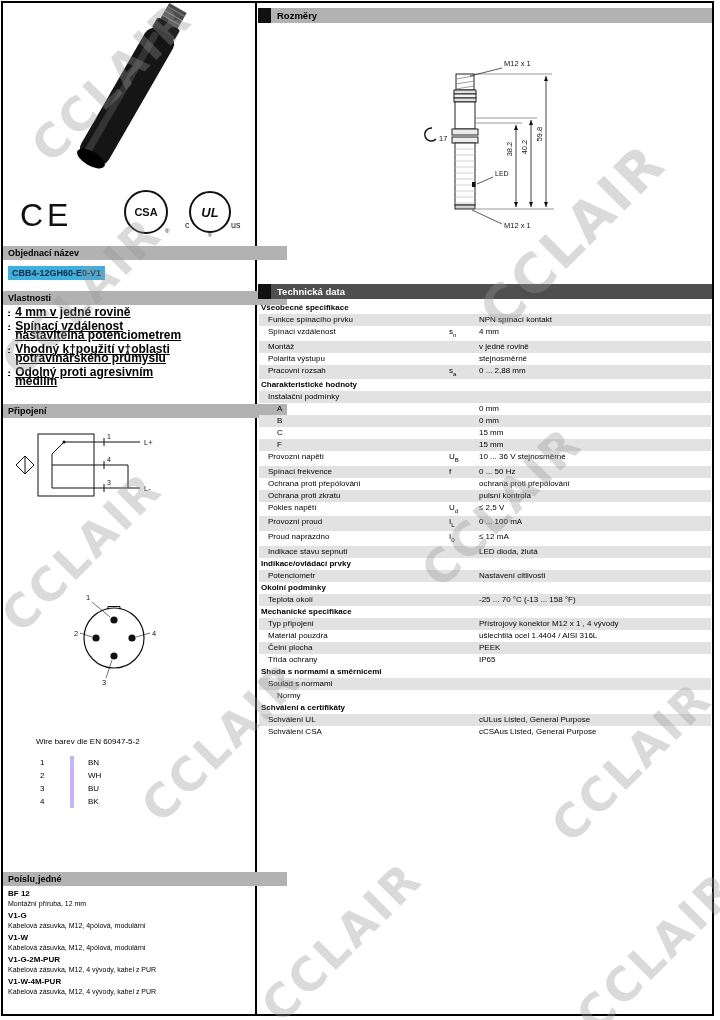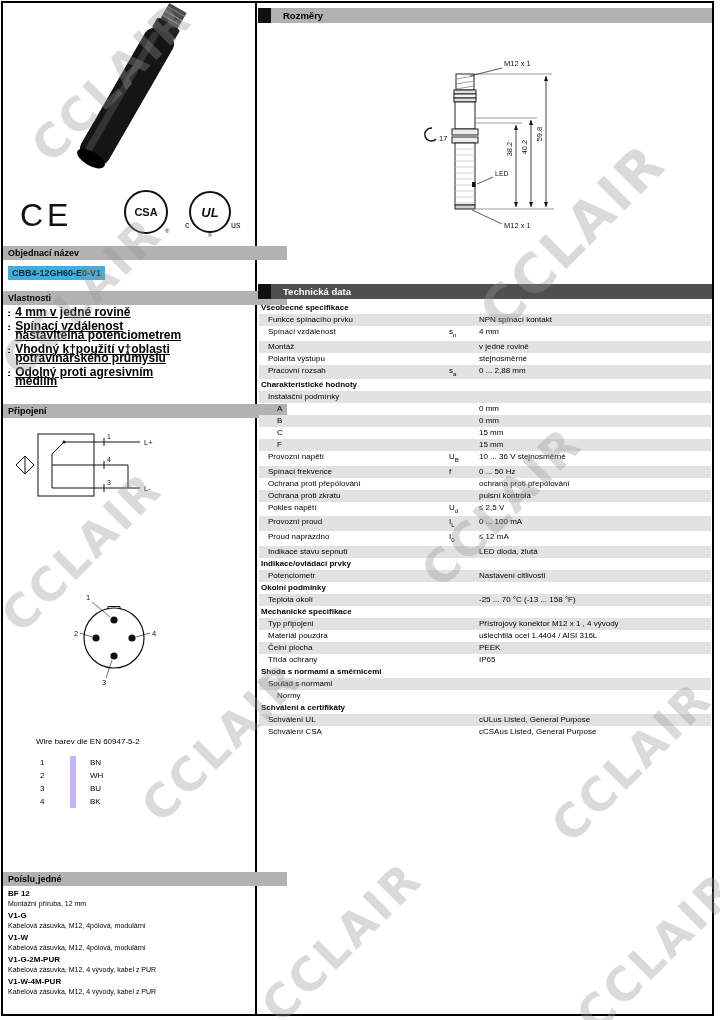--- a/index.html
+++ b/index.html
@@ -15,30 +15,30 @@
           font-weight:bold; font-size:9px; padding:2px 4px; }
 
   .bullets { position:absolute; left:8px; top:308px; width:182px; }
   .bullet { display:flex; gap:5px; font-size:12px; font-weight:bold; line-height:9.5px; margin-bottom:4px;text-decoration:underline; }
   .bullet::before { content:"▪"; font-size:6px; line-height:9.5px; }
 
   .wirenote { position:absolute; left:36px; top:737px; font-size:8px; }
   .wiretable { position:absolute; left:40px; top:756px; font-size:8px; }
   .wrow { display:flex; height:13px; line-height:13px; }
   .wpin { width:30px; }
-  .wcolor { border-left:6px solid #c4b5fd; padding-left:14px; width:56px; }
+  .wcolor { border-left:4px solid #c4b5fd; padding-left:14px; width:56px; }
 
   .acc { position:absolute; left:8px; top:889px; width:244px; }
   .accitem { margin-bottom:3px; }
   .accname { font-size:8px; font-weight:bold; line-height:10px; }
   .accdesc { font-size:7px; line-height:9px; }
 
   .rhdr { position:absolute; left:258px; width:454px; height:15px; display:flex; align-items:stretch; }
   .rhdr .sq { width:13px; background:#111; }
-  .rhdr .bar { flex:1; font-weight:bold; font-size:9.5px; line-height:15px; padding-left:12px; }
+  .rhdr .bar { flex:1; font-weight:bold; font-size:9.5px; line-height:15px; padding-left:6px; }
   .rhdr.light .bar { background:var(--header_gray); color:#000; }
   .rhdr.dark .bar { background:var(--dark_bar); color:#fff; }
 
   .ttable { position:absolute; left:259px; top:302px; width:452px; font-size:8px; }
   .trow { display:flex; min-height:12px; line-height:12px; }
   .trow.shaded { background:var(--row_shade); }
   .trow.group .tlabel { font-weight:bold; padding-left:2px; }
   .tlabel { flex:0 0 190px; padding-left:9px; }
   .tlabel.ind2 { padding-left:18px; }
   .tsym { flex:0 0 30px; }

